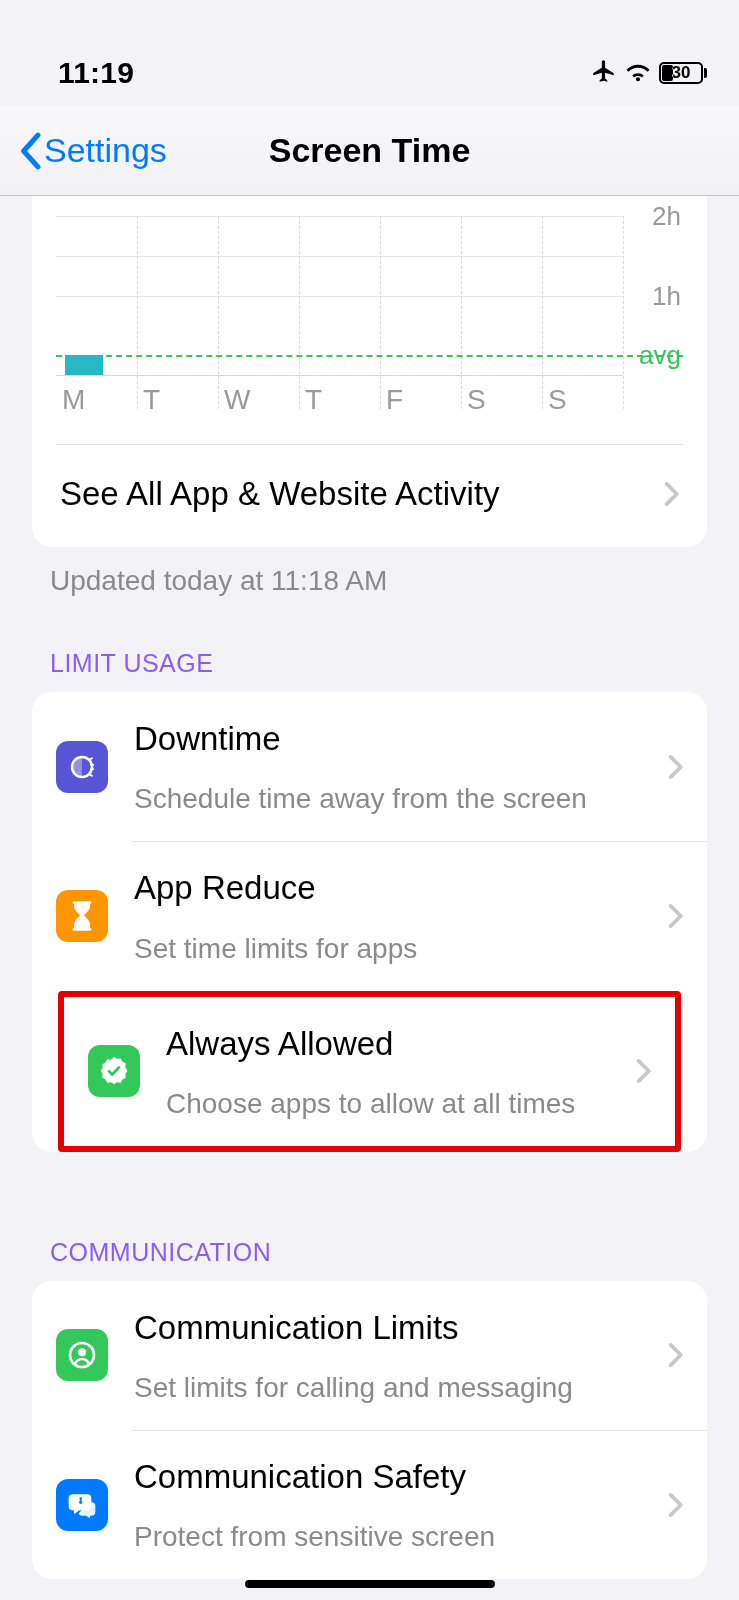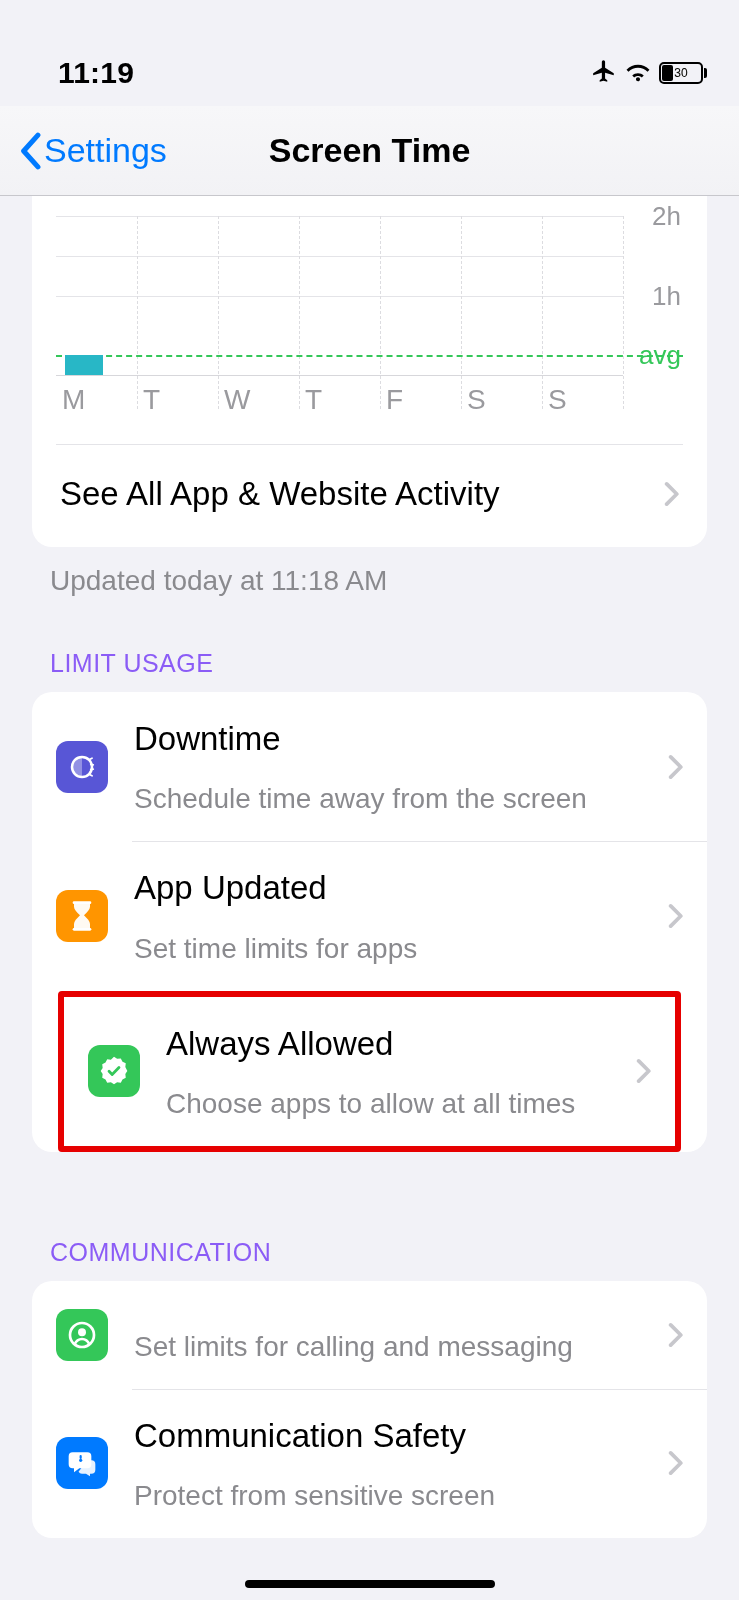--- a/index.html
+++ b/index.html
@@ -6,21 +6,21 @@
   body { width:739px; height:1600px; background:#f2f2f7; overflow:hidden; position:relative; }
 
   
   .status-bar { display:flex; align-items:center; justify-content:space-between; padding:14px 32px 10px 58px; height:70px;margin-top:36px; }
   .status-time { font-size:30px; font-weight:600; letter-spacing:0.2px; }
   .status-right { display:flex; align-items:center; gap:8px; }
   .battery-box { display:flex; align-items:center; }
   .battery-body { width:44px; height:22px; border:2px solid #000; border-radius:5px; display:flex; align-items:center; padding:1px; position:relative;}
   .battery-fill { height:100%; background:#000; border-radius:2px; }
   .battery-cap  { width:3px; height:10px; background:#000; border-radius:0 2px 2px 0; margin-left:1px;}
-  .battery-pct  { position:absolute; left:0; right:0; text-align:center; font-size:12px; font-weight:400; color:#fff; mix-blend-mode:difference;}
+  .battery-pct  { position:absolute; left:0; right:0; text-align:center; font-size:17px; font-weight:700; color:#fff; mix-blend-mode:difference;}
 
   
   .nav-header { position:relative; height:90px; border-bottom:1px solid #c7c7cc; display:flex; align-items:center; background:linear-gradient(#f7f7f9,#f2f2f5);}
   .back-btn { display:flex; align-items:center; gap:2px; color:#007aff; font-size:34px; padding-left:18px; cursor:pointer;}
   .nav-title { position:absolute; left:0; right:0; text-align:center; font-size:34px; font-weight:600; pointer-events:none;}
 
   
   .scroll-area { height:calc(1600px - 160px); overflow:hidden; }
   .card { background:#fff; margin:0 32px; border-radius:20px; }
   .section-label { color:#8b5cf6; font-size:25px; letter-spacing:0.5px; padding:0 50px 14px; text-transform:uppercase;}
@@ -175,21 +175,21 @@
 
     <div class="row">
       <div class="row-icon ic-orange">
         <svg width="26" height="32" viewBox="0 0 18 24" fill="#fff">
             <path d="M3 2h12v3c0 2-2 4-4.5 6.5C13 14 15 16 15 18v4H3v-4c0-2 2-4 4.5-6.5C5 9 3 7 3 5V2z" opacity=".95"></path>
             <rect x="2" y="1" width="14" height="2" rx="1"></rect>
             <rect x="2" y="21" width="14" height="2" rx="1"></rect>
           </svg>
       </div>
       <div class="row-body">
-        <div class="row-title">App Updated</div>
+        <div class="row-title">App Reduce</div>
         <div class="row-sub">Set time limits for apps</div>
       </div>
       <span class="chev">
           <svg width="16" height="26" viewBox="0 0 10 18" fill="none">
             <path d="M2 2l7 7-7 7" stroke="#c7c7cc" stroke-width="2.6" stroke-linecap="round" stroke-linejoin="round"></path>
           </svg>
         </span>
     </div>
 
     <div class="highlight-box">
@@ -223,20 +223,21 @@
 
     <div class="row">
       <div class="row-icon ic-green2">
         <svg width="32" height="32" viewBox="0 0 24 24" fill="none">
             <circle cx="12" cy="12" r="9" stroke="#fff" stroke-width="2"></circle>
             <circle cx="12" cy="10" r="3" fill="#fff"></circle>
             <path d="M6.5 19c1-2.4 3.2-4 5.5-4s4.5 1.6 5.5 4" stroke="#fff" stroke-width="2" fill="none"></path>
           </svg>
       </div>
       <div class="row-body">
+        <div class="row-title">Communication Limits</div>
         <div class="row-sub">Set limits for calling and messaging</div>
       </div>
       <span class="chev">
           <svg width="16" height="26" viewBox="0 0 10 18" fill="none">
             <path d="M2 2l7 7-7 7" stroke="#c7c7cc" stroke-width="2.6" stroke-linecap="round" stroke-linejoin="round"></path>
           </svg>
         </span>
     </div>
 
     <div class="row">

